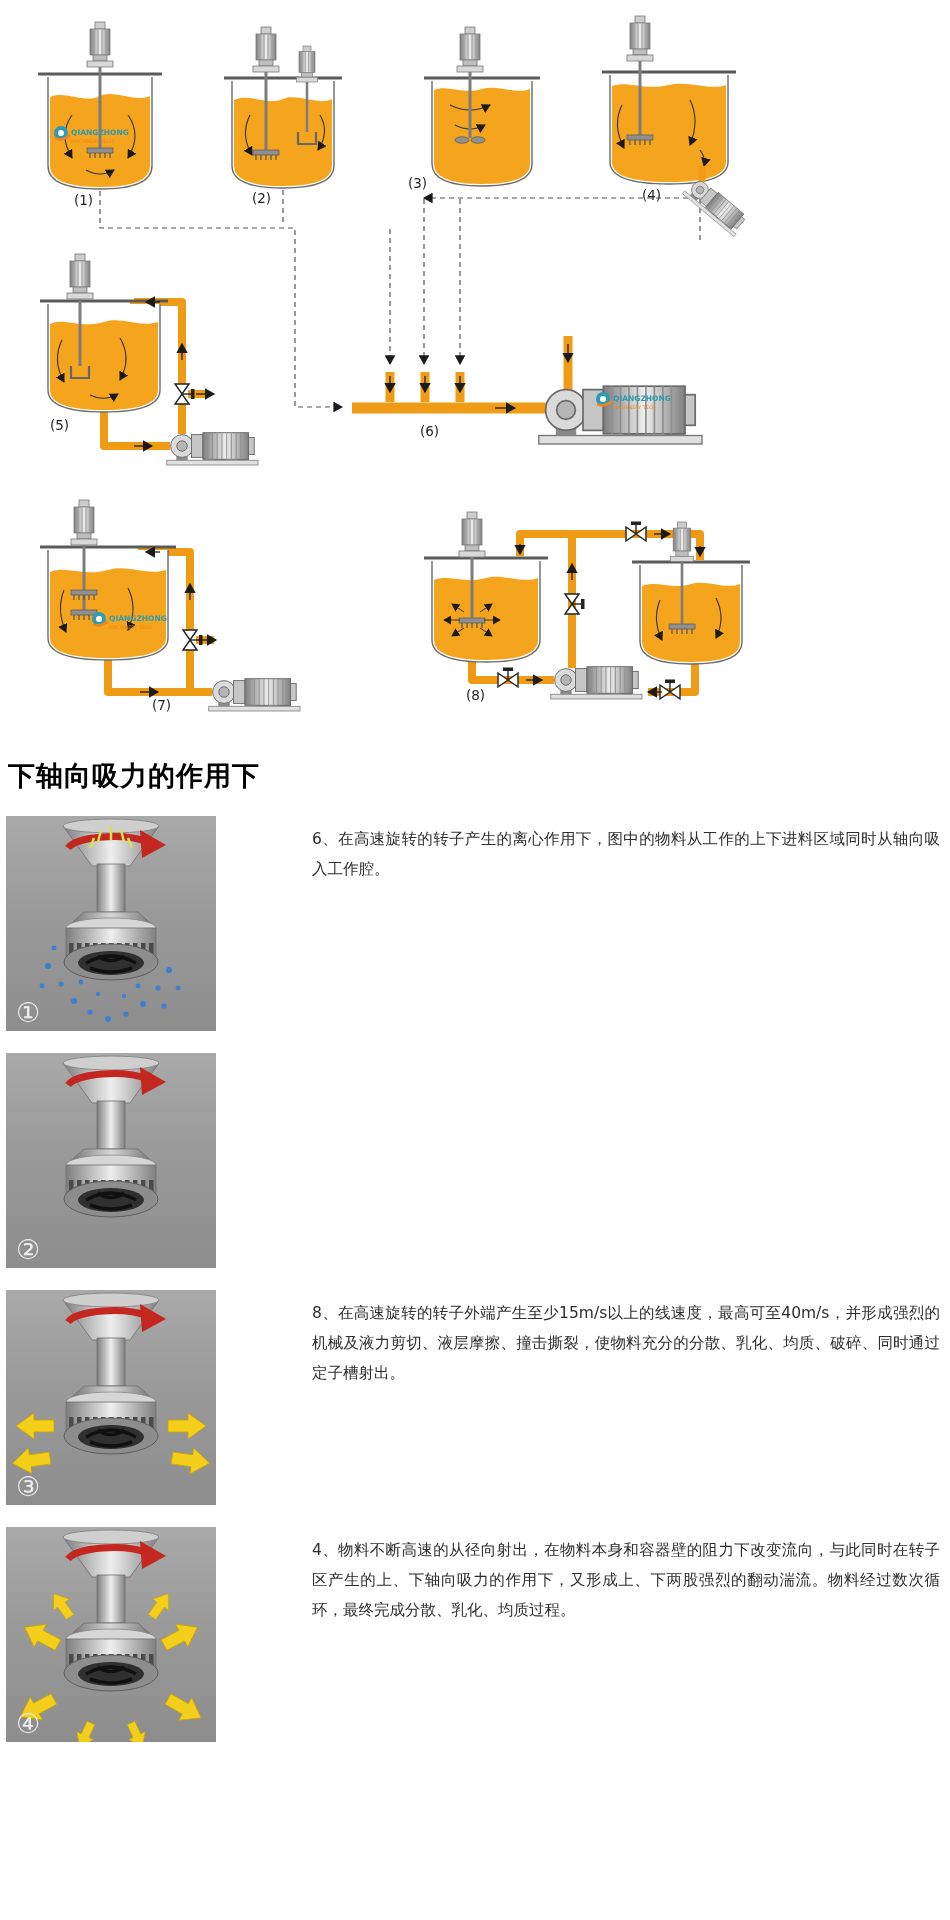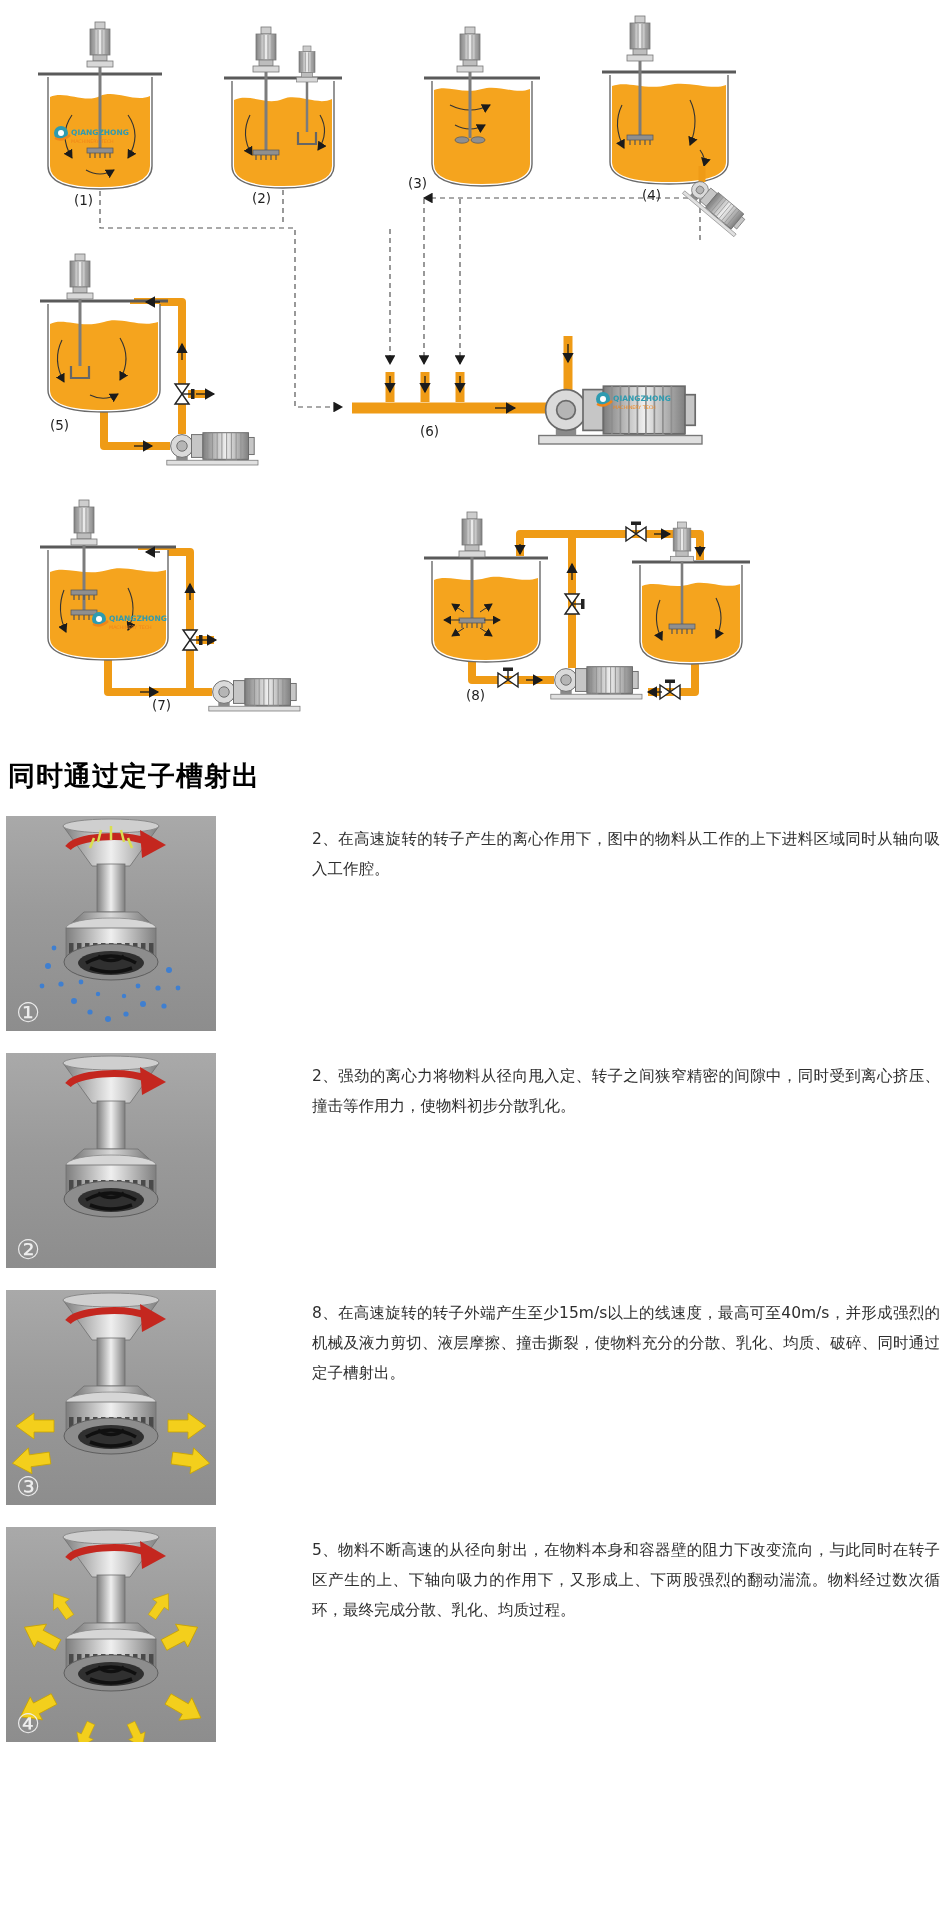--- a/index.html
+++ b/index.html
@@ -324,21 +324,21 @@
       <line x1="526" y1="680" x2="542" y2="680" marker-end="url(#mA)"></line>
       <line x1="662" y1="692" x2="648" y2="692" marker-end="url(#mA)"></line>
       <line x1="520" y1="544" x2="520" y2="554" marker-end="url(#mA)"></line>
       <line x1="700" y1="546" x2="700" y2="556" marker-end="url(#mA)"></line>
     </g>
     <text x="466" y="700" class="dlabel">(8)</text>
   </g>
 </svg>
 </div>
 
-<h2 class="sec-title">同时通过定子槽射出</h2>
+<h2 class="sec-title">下轴向吸力的作用下</h2>
 
 <div class="steps">
 
   <div class="step-row">
     <div class="step-img">
       <svg width="210" height="215" viewBox="0 0 210 215">
         <rect width="210" height="215" fill="url(#gBg)"></rect>
         <use href="#mixHead"></use>
         <g stroke="#d9df52" stroke-width="2.5">
           <line x1="95" y1="14" x2="92" y2="26"></line>
@@ -362,32 +362,31 @@
             <circle cx="132" cy="170" r="2.4"></circle>
           <circle cx="158" cy="190" r="2.6"></circle>
             <circle cx="92" cy="178" r="2.2"></circle>
             <circle cx="118" cy="180" r="2.2"></circle>
           <circle cx="36" cy="170" r="2.4"></circle>
             <circle cx="172" cy="172" r="2.4"></circle>
         </g>
       </svg>
       <div class="badge">①</div>
     </div>
-    <p class="step-text">2、在高速旋转的转子产生的离心作用下，图中的物料从工作的上下进料区域同时从轴向吸入工作腔。</p>
+    <p class="step-text">6、在高速旋转的转子产生的离心作用下，图中的物料从工作的上下进料区域同时从轴向吸入工作腔。</p>
   </div>
 
   <div class="step-row">
     <div class="step-img">
       <svg width="210" height="215" viewBox="0 0 210 215">
         <rect width="210" height="215" fill="url(#gBg)"></rect>
         <use href="#mixHead"></use>
       </svg>
       <div class="badge">②</div>
     </div>
-    <p class="step-text">2、强劲的离心力将物料从径向甩入定、转子之间狭窄精密的间隙中，同时受到离心挤压、撞击等作用力，使物料初步分散乳化。</p>
   </div>
 
   <div class="step-row">
     <div class="step-img">
       <svg width="210" height="215" viewBox="0 0 210 215">
         <rect width="210" height="215" fill="url(#gBg)"></rect>
         <use href="#mixHead"></use>
         <g>
           <use href="#yArr" transform="translate(162,136)"></use>
           <use href="#yArr" transform="translate(166,168) rotate(8)"></use>
@@ -411,16 +410,16 @@
           <use href="#yArr" transform="translate(52,118) rotate(208)"></use>
           <use href="#yArr" transform="translate(48,172) rotate(152)"></use>
           <use href="#yArr" transform="translate(64,90) rotate(235) scale(0.75)"></use>
           <use href="#yArr" transform="translate(146,90) rotate(-55) scale(0.75)"></use>
           <use href="#yArr" transform="translate(85,196) rotate(115) scale(0.7)"></use>
           <use href="#yArr" transform="translate(125,196) rotate(65) scale(0.7)"></use>
         </g>
       </svg>
       <div class="badge">④</div>
     </div>
-    <p class="step-text">5、物料不断高速的从径向射出，在物料本身和容器壁的阻力下改变流向，与此同时在转子区产生的上、下轴向吸力的作用下，又形成上、下两股强烈的翻动湍流。物料经过数次循环，最终完成分散、乳化、均质过程。</p>
+    <p class="step-text">4、物料不断高速的从径向射出，在物料本身和容器壁的阻力下改变流向，与此同时在转子区产生的上、下轴向吸力的作用下，又形成上、下两股强烈的翻动湍流。物料经过数次循环，最终完成分散、乳化、均质过程。</p>
   </div>
 
 </div>
 
 </body></html>

